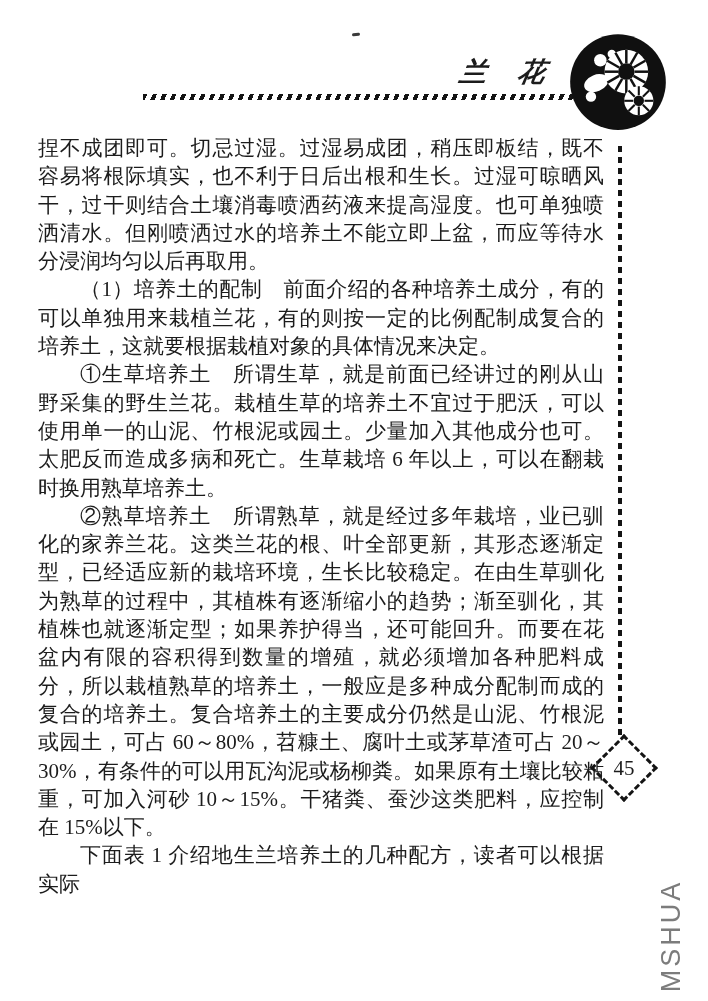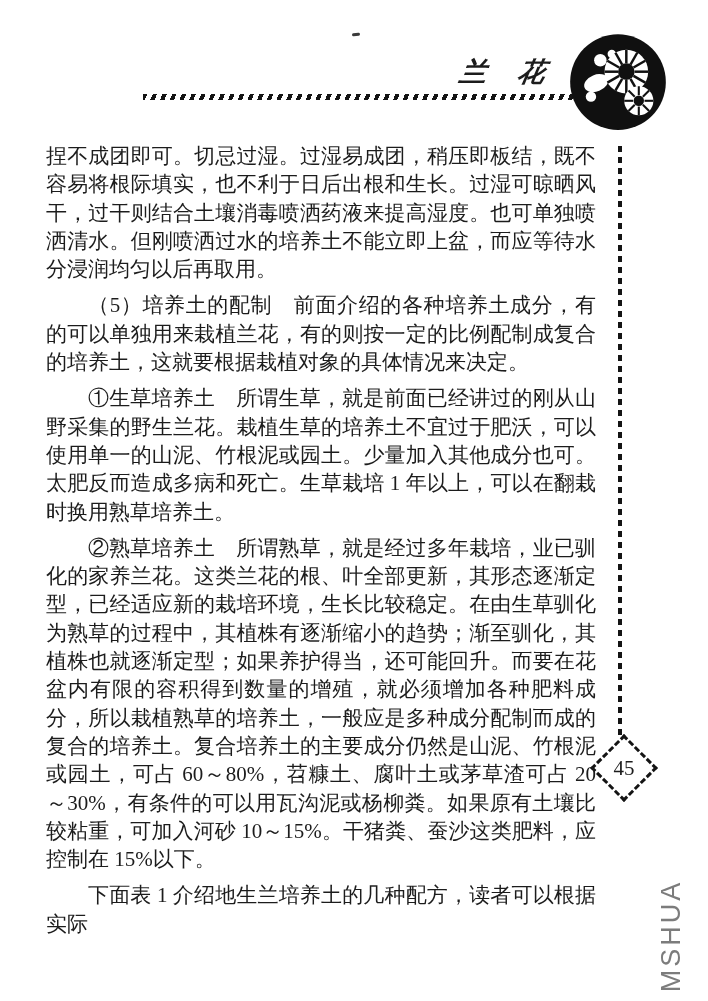--- a/index.html
+++ b/index.html
@@ -38,21 +38,21 @@
   }
   .page-diamond .num {
     transform:rotate(-45deg); font-size:21px; font-family:"Liberation Serif",serif;
   }
   
   .body-text {
     position:absolute; left:38px; top:134px; width:566px;
     font-size:21px; line-height:28.3px; text-align:justify;
     text-justify:inter-ideograph;
   }
-  .body-text p { margin:8px; }
+  .body-text p { margin:0; }
   .body-text p.indent { text-indent:2em; }
   
   .watermark {
     position:absolute; left:602px; top:920px; width:140px; height:32px;
     transform:rotate(-90deg); transform-origin:center;
     font-family:"Liberation Sans","DejaVu Sans",sans-serif;
     font-size:27px; color:#7c7c7c; letter-spacing:3px; text-align:center;
   }
 </style>
 </head>
@@ -108,21 +108,21 @@
   </div>
 
   <div class="stitch-vline"></div>
 
   <div class="page-diamond">
     <span class="num">45</span>
   </div>
 
   <div class="body-text">
     <p>捏不成团即可。切忌过湿。过湿易成团，稍压即板结，既不容易将根际填实，也不利于日后出根和生长。过湿可晾晒风干，过干则结合土壤消毒喷洒药液来提高湿度。也可单独喷洒清水。但刚喷洒过水的培养土不能立即上盆，而应等待水分浸润均匀以后再取用。</p>
-    <p class="indent">（5）培养土的配制　前面介绍的各种培养土成分，有的可以单独用来栽植兰花，有的则按一定的比例配制成复合的培养土，这就要根据栽植对象的具体情况来决定。</p>
-    <p class="indent">①生草培养土　所谓生草，就是前面已经讲过的刚从山野采集的野生兰花。栽植生草的培养土不宜过于肥沃，可以使用单一的山泥、竹根泥或园土。少量加入其他成分也可。太肥反而造成多病和死亡。生草栽培 1 年以上，可以在翻栽时换用熟草培养土。</p>
+    <p class="indent">（1）培养土的配制　前面介绍的各种培养土成分，有的可以单独用来栽植兰花，有的则按一定的比例配制成复合的培养土，这就要根据栽植对象的具体情况来决定。</p>
+    <p class="indent">①生草培养土　所谓生草，就是前面已经讲过的刚从山野采集的野生兰花。栽植生草的培养土不宜过于肥沃，可以使用单一的山泥、竹根泥或园土。少量加入其他成分也可。太肥反而造成多病和死亡。生草栽培 6 年以上，可以在翻栽时换用熟草培养土。</p>
     <p class="indent">②熟草培养土　所谓熟草，就是经过多年栽培，业已驯化的家养兰花。这类兰花的根、叶全部更新，其形态逐渐定型，已经适应新的栽培环境，生长比较稳定。在由生草驯化为熟草的过程中，其植株有逐渐缩小的趋势；渐至驯化，其植株也就逐渐定型；如果养护得当，还可能回升。而要在花盆内有限的容积得到数量的增殖，就必须增加各种肥料成分，所以栽植熟草的培养土，一般应是多种成分配制而成的复合的培养土。复合培养土的主要成分仍然是山泥、竹根泥或园土，可占 60～80%，苕糠土、腐叶土或茅草渣可占 20～30%，有条件的可以用瓦沟泥或杨柳粪。如果原有土壤比较粘重，可加入河砂 10～15%。干猪粪、蚕沙这类肥料，应控制在 15%以下。</p>
     <p class="indent">下面表 1 介绍地生兰培养土的几种配方，读者可以根据实际</p>
   </div>
 
   <div class="watermark">MSHUA</div>
 
 </div>
 
 </body></html>

